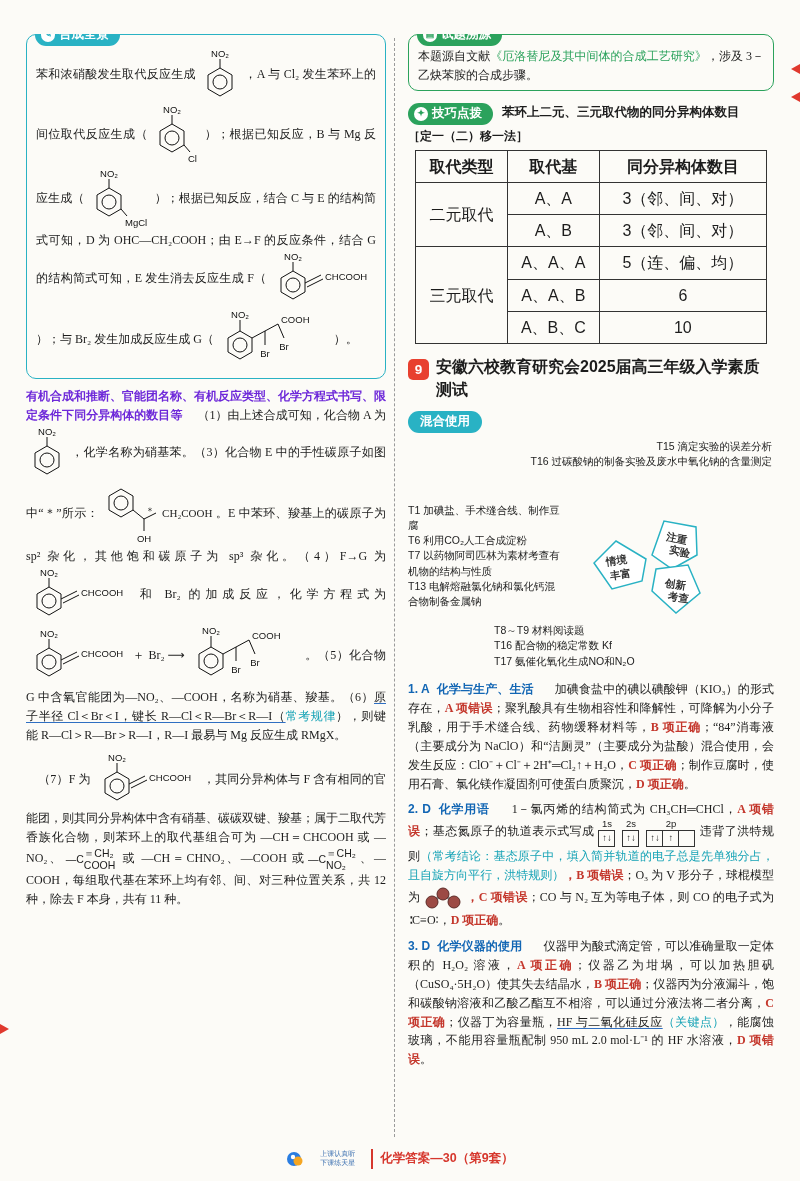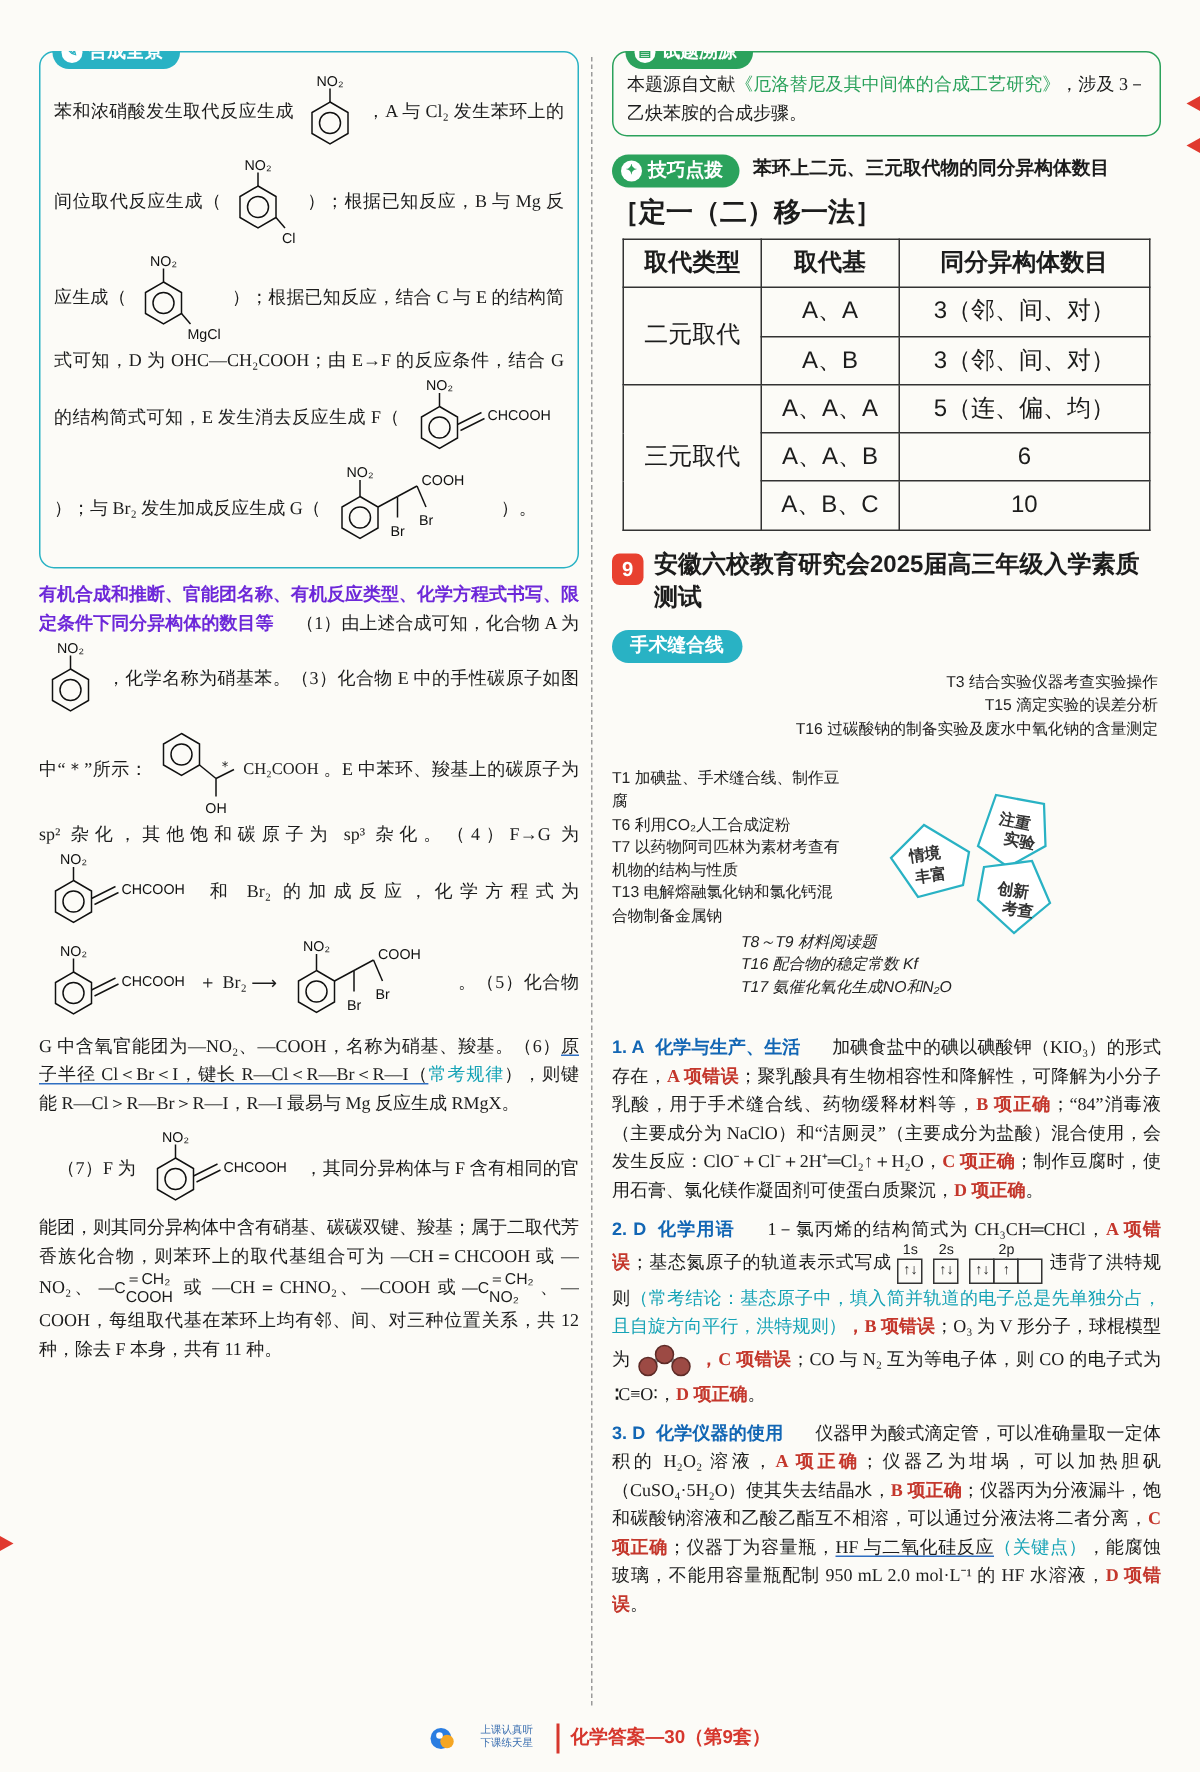--- a/index.html
+++ b/index.html
@@ -40,38 +40,38 @@
   
   .blue-b{color:#6d28d9;font-weight:bold;}
   .red-v{color:#c4372c;font-weight:bold;}
   .cyan-t{color:#16a3b6;}
   .green-t{color:#2ba25c;}
   .u-blue{text-decoration:underline;text-decoration-color:#2f6fc2;text-underline-offset:2px;}
   .arrow-t{font-family:"Liberation Sans",sans-serif;padding:0 3px;}
   
   .tips-head{margin:2px 0 2px;}
   .tips-title{font-family:"Liberation Sans",sans-serif;font-weight:bold;font-size:12.5px;margin-left:6px;}
-  .tips-sub{font-family:"Liberation Sans",sans-serif;font-weight:bold;font-size:18px;margin:1px 0 4px;}
+  .tips-sub{font-family:"Liberation Sans",sans-serif;font-weight:bold;font-size:12px;margin:1px 0 4px;}
   table.iso{border-collapse:collapse;margin:4px auto 12px;width:96%;
     font-family:"Liberation Sans",sans-serif;font-size:16px;}
   table.iso th,table.iso td{border:1px solid #333;text-align:center;padding:3px 2px;}
   table.iso th{font-weight:bold;}
   
   .sec9{display:flex;align-items:flex-start;gap:7px;margin:2px 0 10px;}
   .sec-num{flex:0 0 auto;width:21px;height:21px;border-radius:5px;background:#e8402f;color:#fff;
     display:flex;align-items:center;justify-content:center;
     font-family:"Liberation Sans",sans-serif;font-weight:bold;font-size:13.5px;margin-top:3px;}
   .sec-title{font-family:"Liberation Sans",sans-serif;font-weight:bold;font-size:16px;line-height:1.4;}
   .hl-badge{margin:0 0 6px;}
   
   .hl-diagram{position:relative;height:236px;margin-bottom:2px;
     font-family:"Liberation Sans",sans-serif;font-size:10.5px;line-height:1.45;color:#222;}
   .hl-top{position:absolute;right:2px;top:0;width:258px;text-align:right;}
   .hl-left{position:absolute;left:0;top:64px;width:152px;}
-  .hl-bottom{position:absolute;left:86px;bottom:18px;width:262px;font-style:italic;}
+  .hl-bottom{position:absolute;left:86px;bottom:6px;width:262px;}
   .pinwheel-wrap{position:absolute;left:168px;top:50px;}
   .pinwheel text{font-family:"Liberation Sans",sans-serif;font-size:10.5px;font-weight:bold;fill:#333;}
   
   .ans{margin:5px 0 7px;}
   .ans-num,.ans-topic{color:#1266b4;font-weight:bold;font-family:"Liberation Sans",sans-serif;}
   .ans-num{margin-right:7px;}
   .ans-topic{margin-right:9px;}
   
   .orbital{display:inline-flex;gap:7px;vertical-align:middle;margin:0 4px;}
   .orb-grp{display:inline-flex;flex-direction:column;align-items:center;justify-content:flex-end;}
@@ -298,25 +298,24 @@
       </tr>
     </tbody>
       </table>
   </div>
 
   <div class="sec9">
     <span class="sec-num">9</span>
     <span class="sec-title">安徽六校教育研究会2025届高三年级入学素质测试</span>
   </div>
 
-  <span class="badge badge-cyan hl-badge" style="padding:1px 12px;">手术缝合线</span>
+  <span class="badge badge-cyan hl-badge" style="padding:1px 12px;">混合使用</span>
 
   <div class="hl-diagram">
     <div class="hl-top">
-      <div>T3 结合实验仪器考查实验操作</div>
       <div>T15 滴定实验的误差分析</div>
       <div>T16 过碳酸钠的制备实验及废水中氧化钠的含量测定</div>
     </div>
     <div class="hl-left">
       <div>T1 加碘盐、手术缝合线、制作豆腐</div>
       <div>T6 利用CO₂人工合成淀粉</div>
       <div>T7 以药物阿司匹林为素材考查有机物的结构与性质</div>
       <div>T13 电解熔融氯化钠和氯化钙混合物制备金属钠</div>
     </div>
     <div class="hl-bottom">

